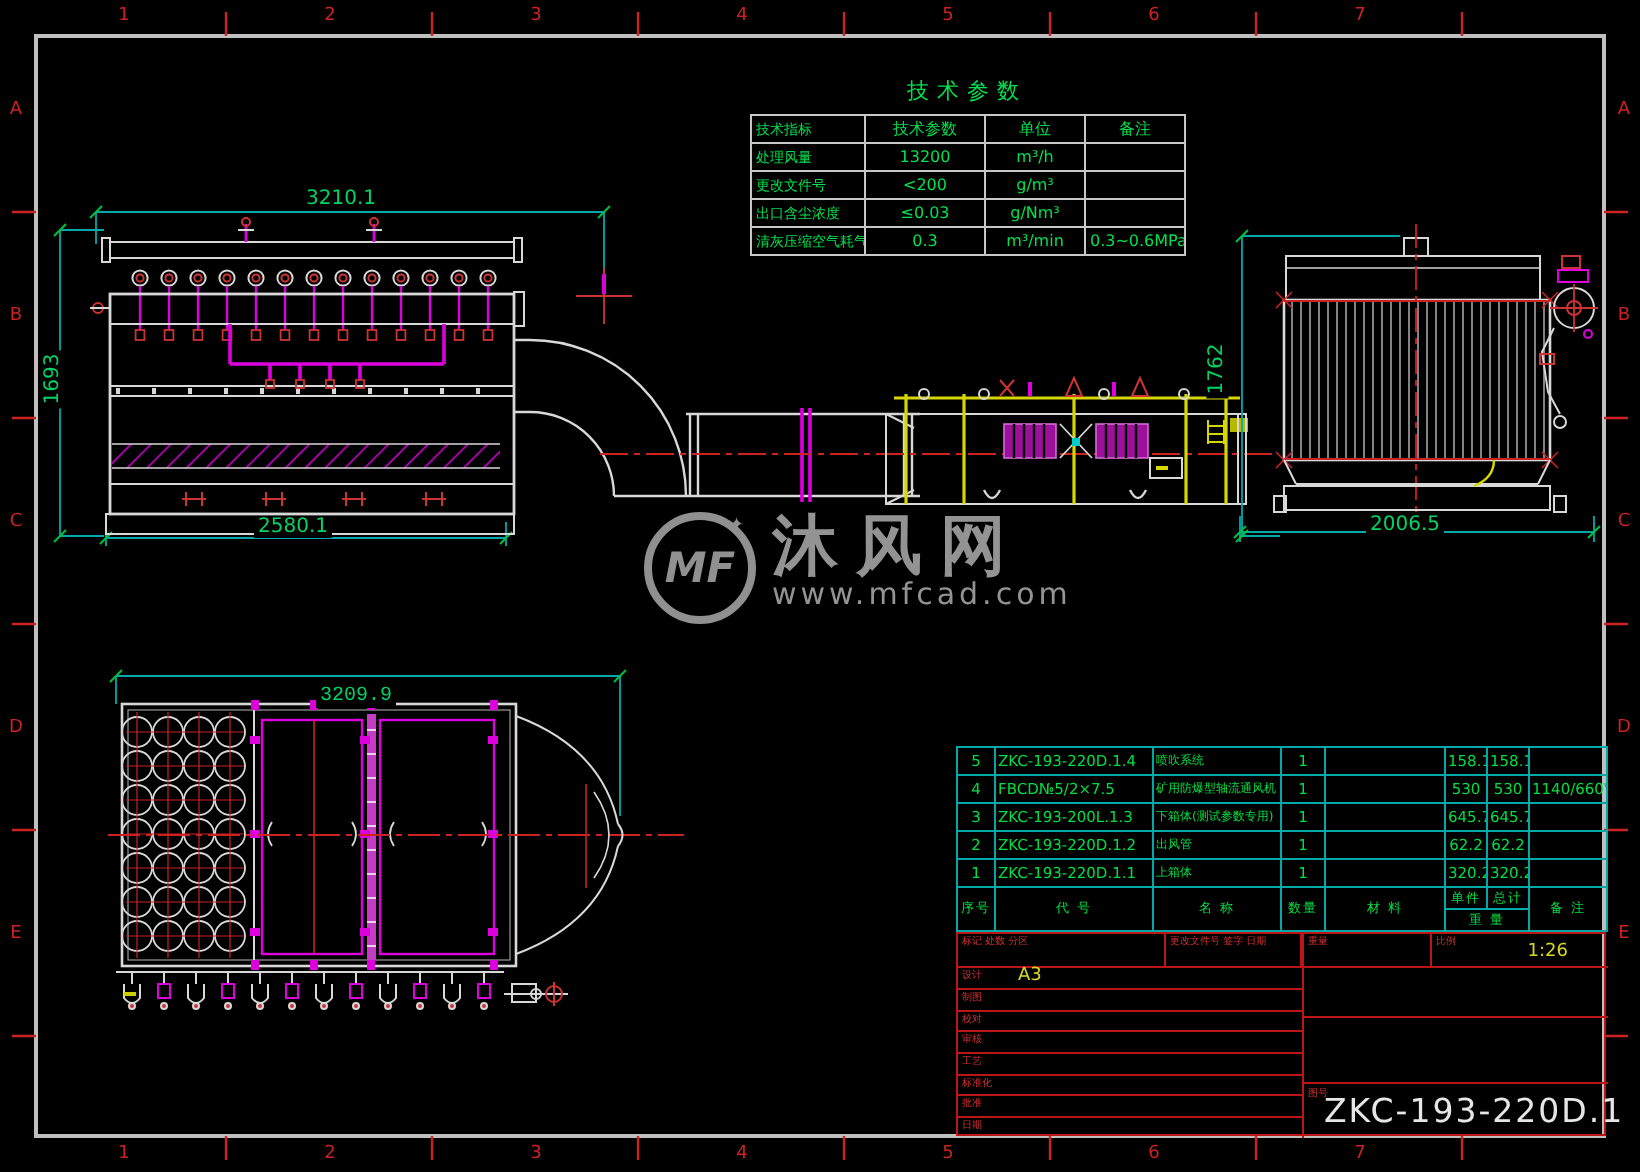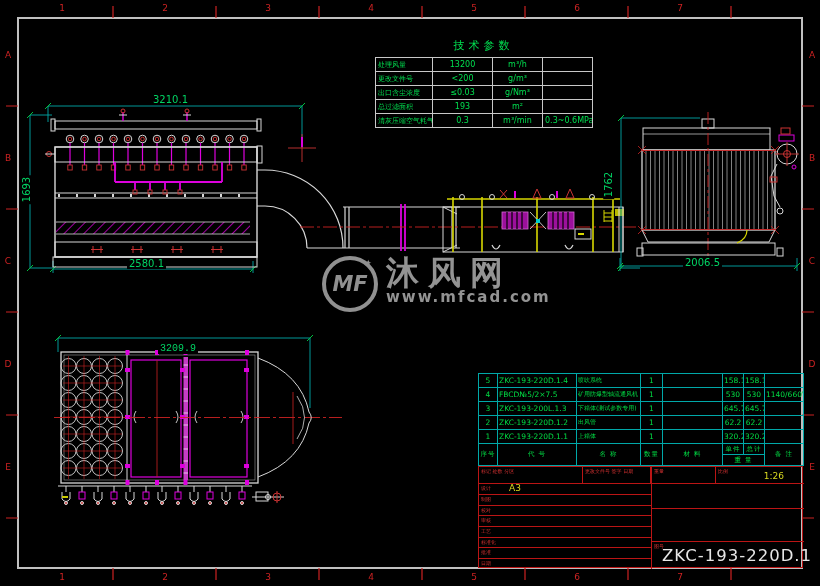--- a/index.html
+++ b/index.html
@@ -47,21 +47,21 @@
   .dwgno-lab{position:absolute;left:175px;top:76px;color:#d03030;font-size:5px;}
   
   .wm{position:absolute;left:322px;top:256px;display:flex;align-items:flex-start;
       opacity:.8;pointer-events:none;}
   .wm-logo{width:48px;height:48px;border:4px solid #b4b4b4;border-radius:50%;
            color:#b4b4b4;font-size:21px;font-weight:bold;font-style:italic;
            display:flex;align-items:center;justify-content:center;position:relative;}
   .wm-logo .star{position:absolute;top:-2px;right:2px;font-size:9px;font-style:normal;}
   .wm-text{margin-left:8px;color:#b8b8b8;}
   .wm-name{font-size:33px;font-weight:bold;letter-spacing:9px;line-height:34px;}
-  .wm-url{font-size:15px;font-weight:bold;letter-spacing:2px;line-height:15px;}
+  .wm-url{font-size:15px;font-weight:normal;letter-spacing:2px;line-height:15px;}
 </style>
 </head>
 <body>
 
 <div class="stage">
 
   <svg class="lines" width="820" height="586">
     <defs>
       <pattern id="hatchM" patternUnits="userSpaceOnUse" width="7" height="7" patternTransform="rotate(45)">
         <line x1="0" y1="0" x2="0" y2="7" stroke="#cc00cc" stroke-width="1.6"></line>
@@ -374,42 +374,42 @@
 
   <div class="tech-title">技术参数</div>
   <table class="tech">
     <colgroup>
         <col style="width:57px">
         <col style="width:60px">
         <col style="width:50px">
         <col style="width:50px">
       </colgroup>
     <tbody>
+        <tr>
+      <td class="lbl">技术指标</td>
+      <td>技术参数</td>
+      <td>单位</td>
+      <td>备注</td>
+    </tr>
     <tr>
       <td class="lbl">处理风量</td>
       <td>13200</td>
       <td>m³/h</td>
       <td></td>
     </tr>
     <tr>
       <td class="lbl">更改文件号</td>
       <td>&lt;200</td>
       <td>g/m³</td>
       <td></td>
     </tr>
     <tr>
       <td class="lbl">出口含尘浓度</td>
       <td>≤0.03</td>
       <td>g/Nm³</td>
-      <td></td>
-    </tr>
-    <tr>
-      <td class="lbl">总过滤面积</td>
-      <td>193</td>
-      <td>m²</td>
       <td></td>
     </tr>
     <tr>
       <td class="lbl">清灰压缩空气耗气量</td>
       <td>0.3</td>
       <td>m³/min</td>
       <td>0.3~0.6MPa</td>
     </tr>
   </tbody>
     </table>

